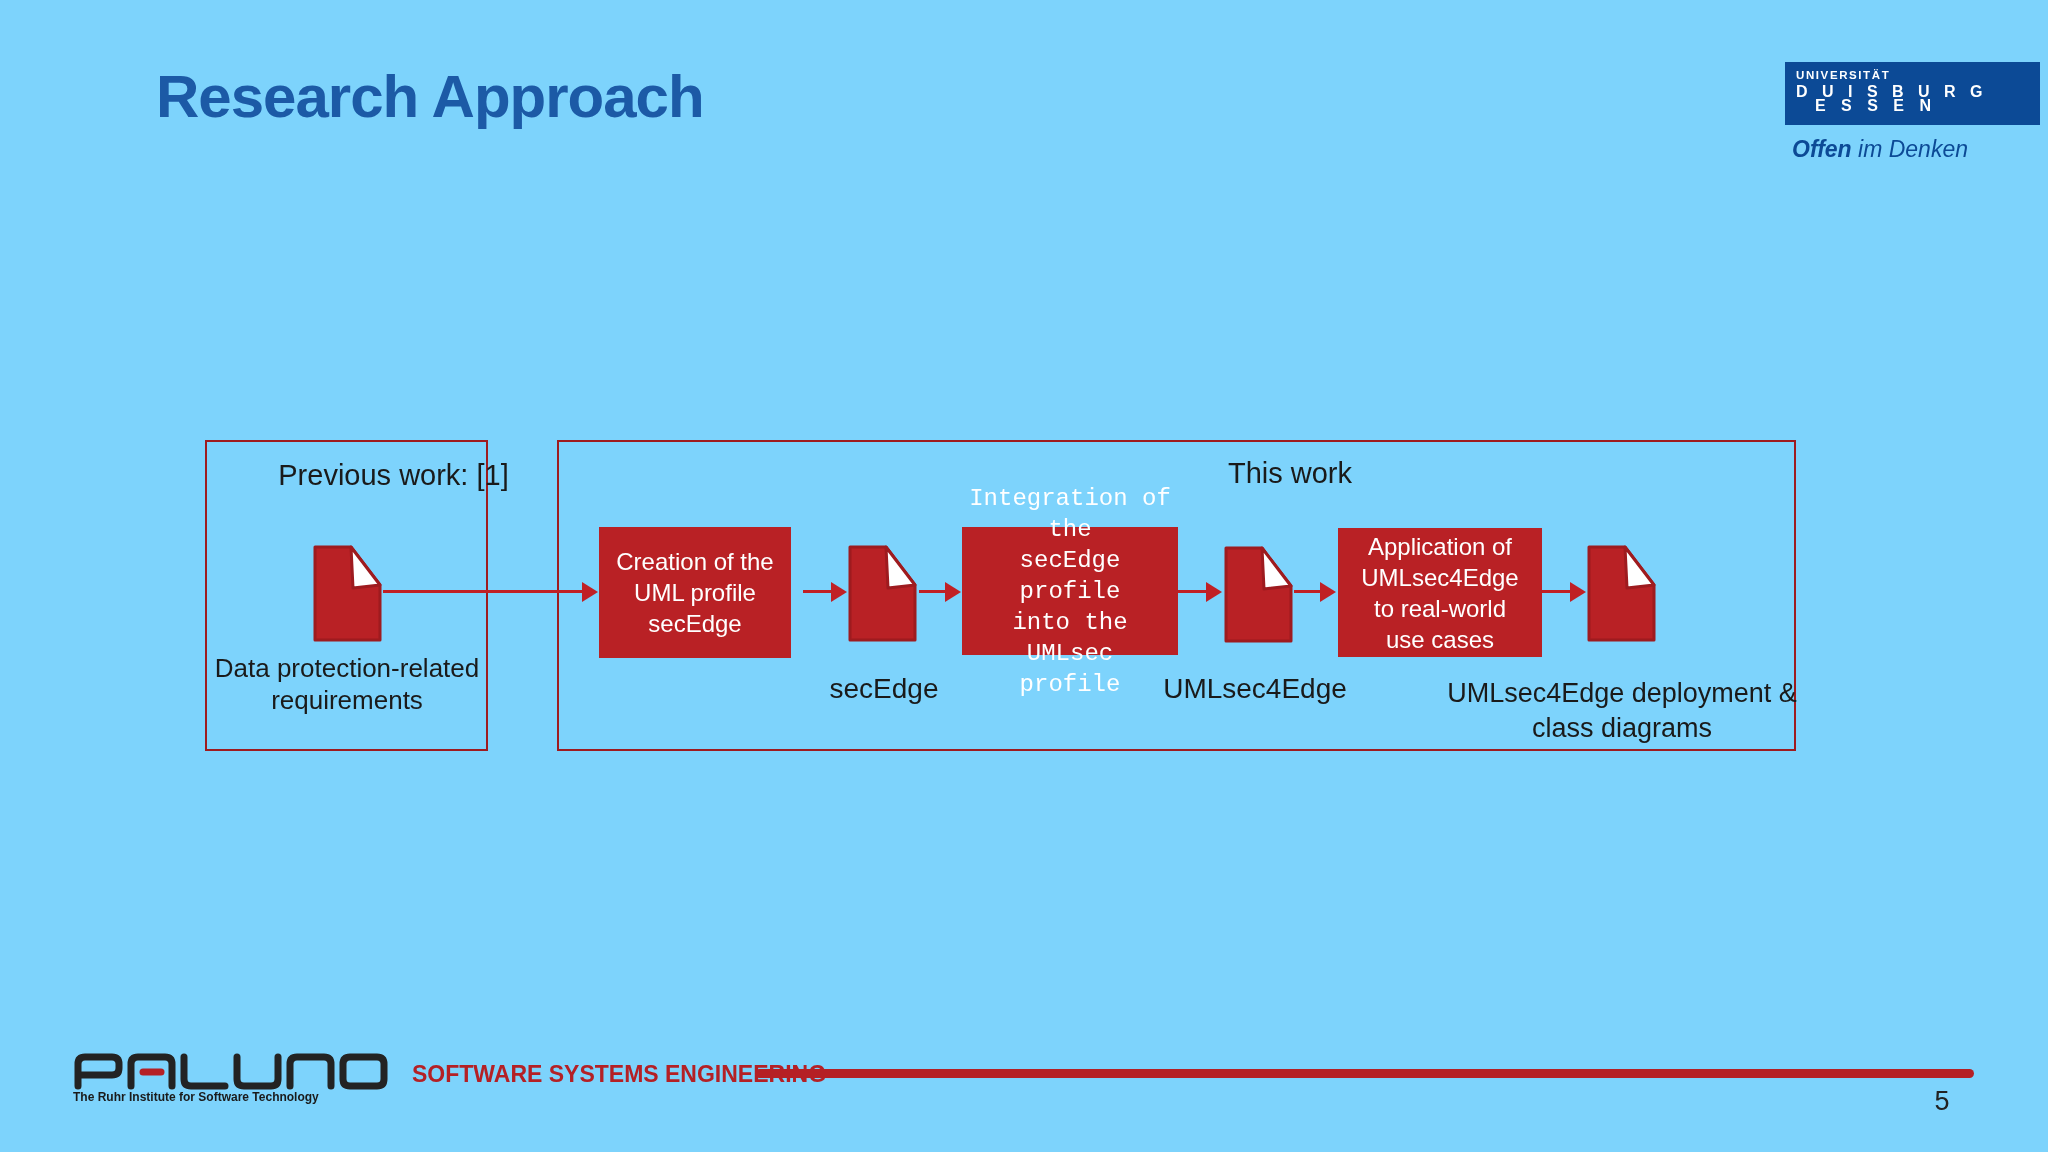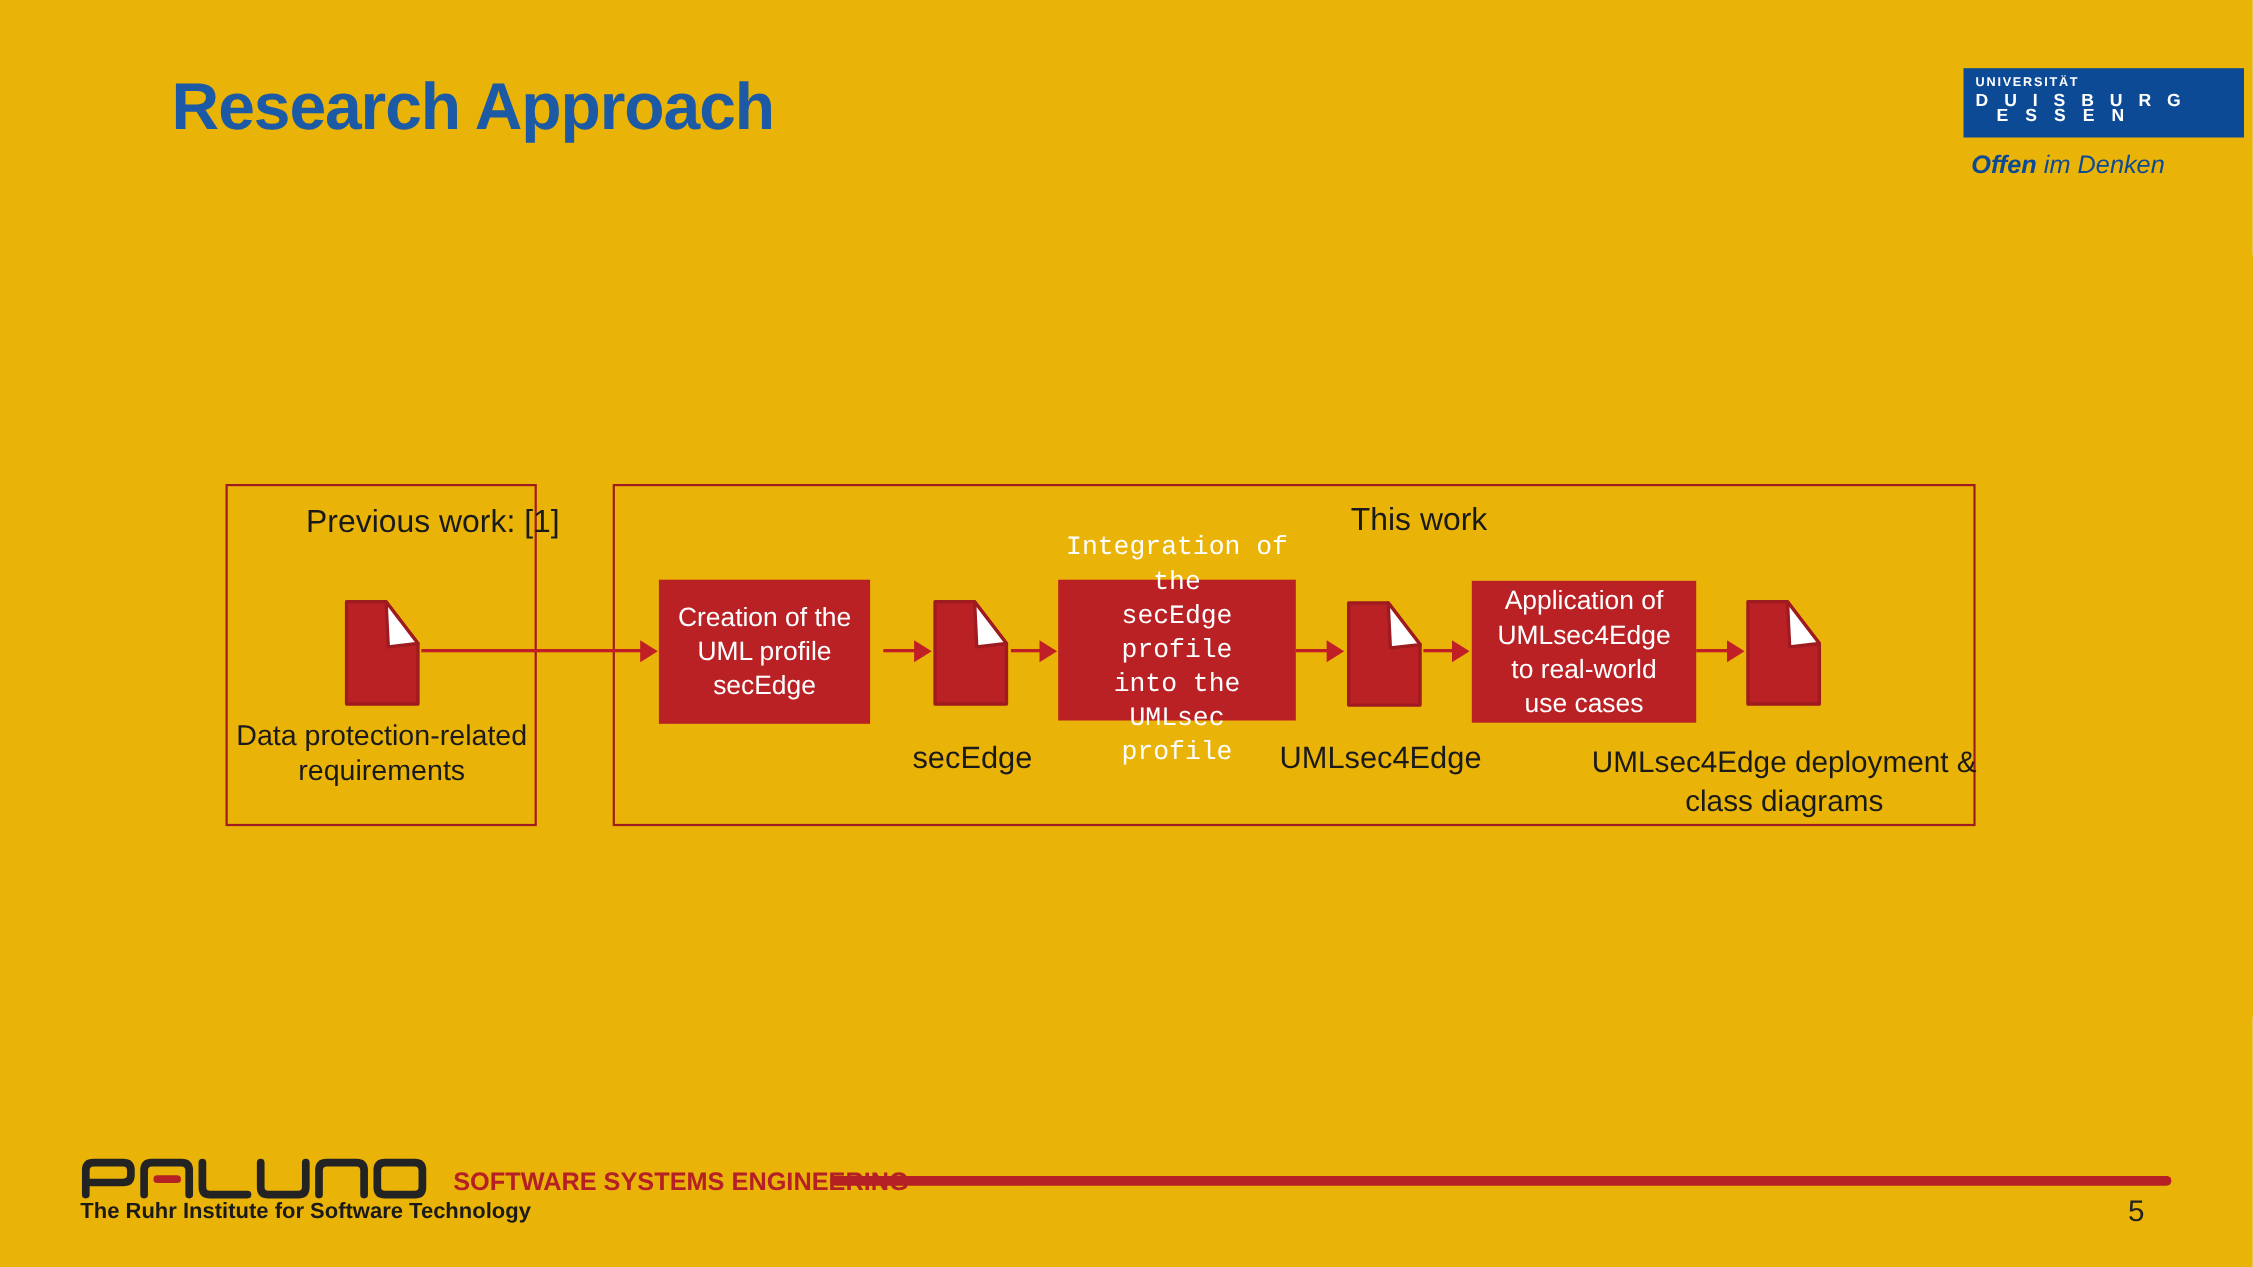--- a/index.html
+++ b/index.html
@@ -1,17 +1,17 @@
 <!DOCTYPE html>
 <html><head>
 <meta charset="utf-8">
 <style>
   html,body{margin:0;padding:0;background:#e8e8e8;}
   .slide{
-    position:relative;width:2048px;height:1152px;background:#eab308;
+    position:relative;width:2048px;height:1152px;background:#7dd3fc;
     font-family:"Liberation Sans",sans-serif;overflow:hidden;
   }
   
   .title{
     position:absolute;left:156px;top:62px;margin:0;
     font-size:60px;font-weight:bold;letter-spacing:-1px;color:#1C5AA6;
   }
   .ude-box{
     position:absolute;left:1785px;top:62px;width:255px;height:63px;
     background:#0C4A96;color:#ffffff;box-sizing:border-box;padding:7px 0 0 11px;
@@ -63,21 +63,21 @@
   }
   .ar-1{left:383px;width:200px;}
   .ar-2{left:803px;width:29px;}
   .ar-3{left:919px;width:27px;}
   .ar-4{left:1178px;width:29px;}
   .ar-5{left:1294px;width:27px;}
   .ar-6{left:1542px;width:29px;}
   
   .paluno-logo{position:absolute;left:72px;top:1052px;}
   .paluno-tagline{
-    position:absolute;left:73px;top:1090px;font-size:20px;font-weight:bold;color:#1A1A1A;
+    position:absolute;left:73px;top:1090px;font-size:12px;font-weight:bold;color:#1A1A1A;
     white-space:nowrap;
   }
   .dept{
     position:absolute;left:412px;top:1061px;font-size:23px;font-weight:bold;color:#B42025;
     white-space:nowrap;
   }
   .red-rule{
     position:absolute;left:755px;top:1069px;width:1219px;height:9px;border-radius:5px;background:#B52025;
   }
   .page-num{position:absolute;left:1912px;top:1086px;width:60px;font-size:27px;color:#222;text-align:center;}

